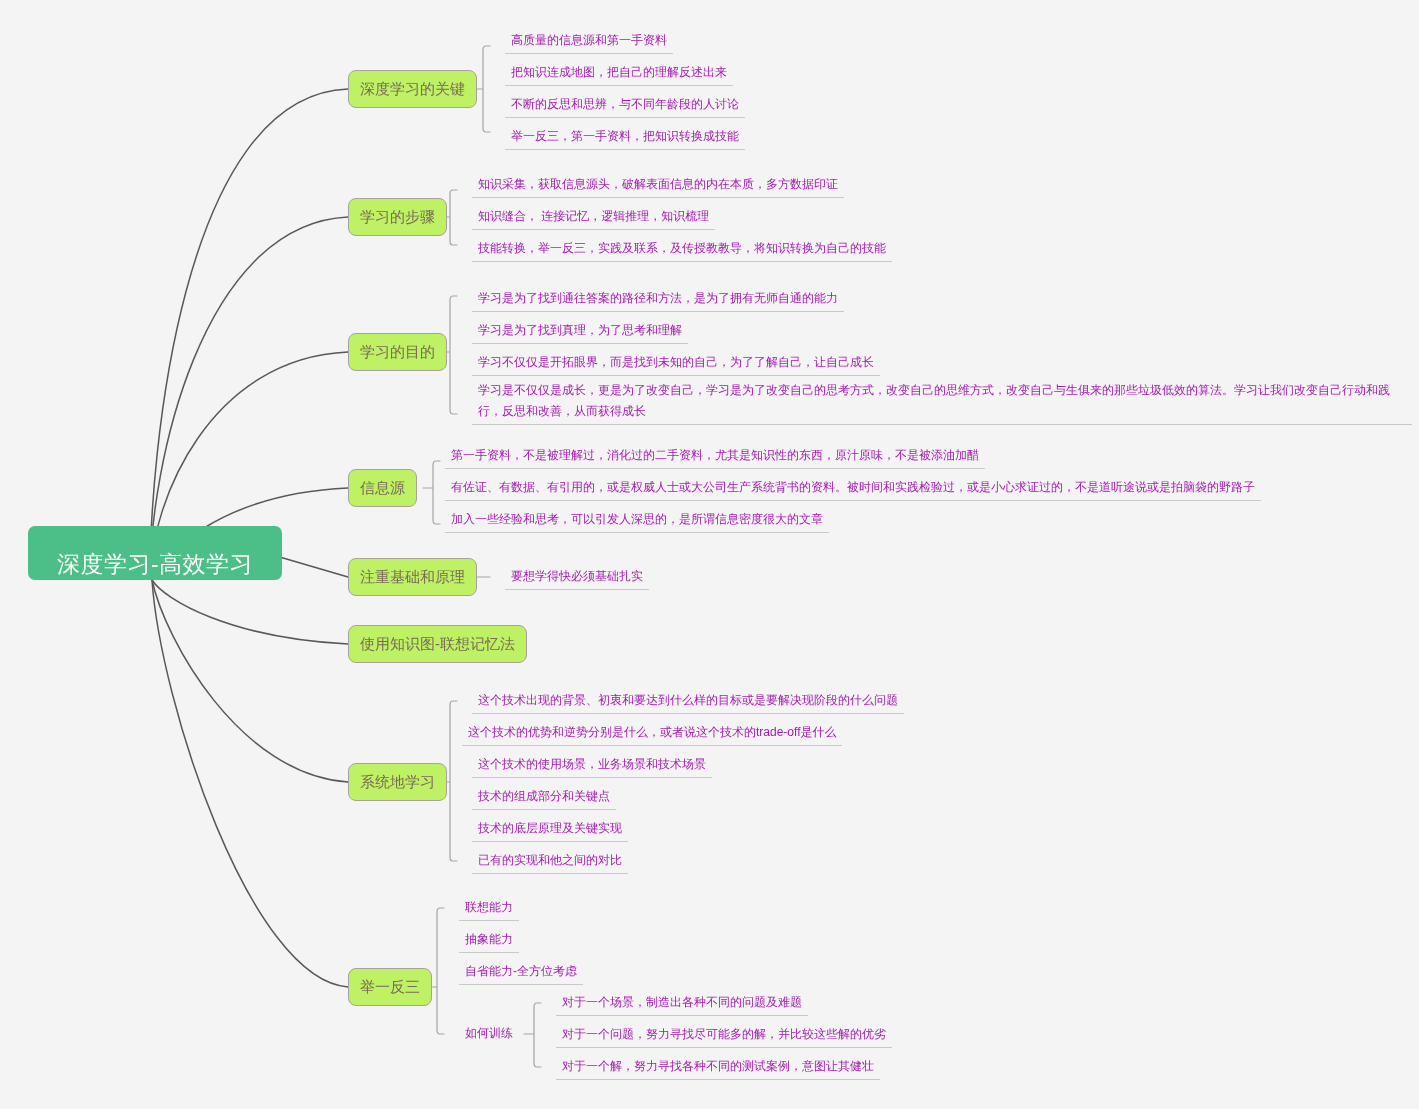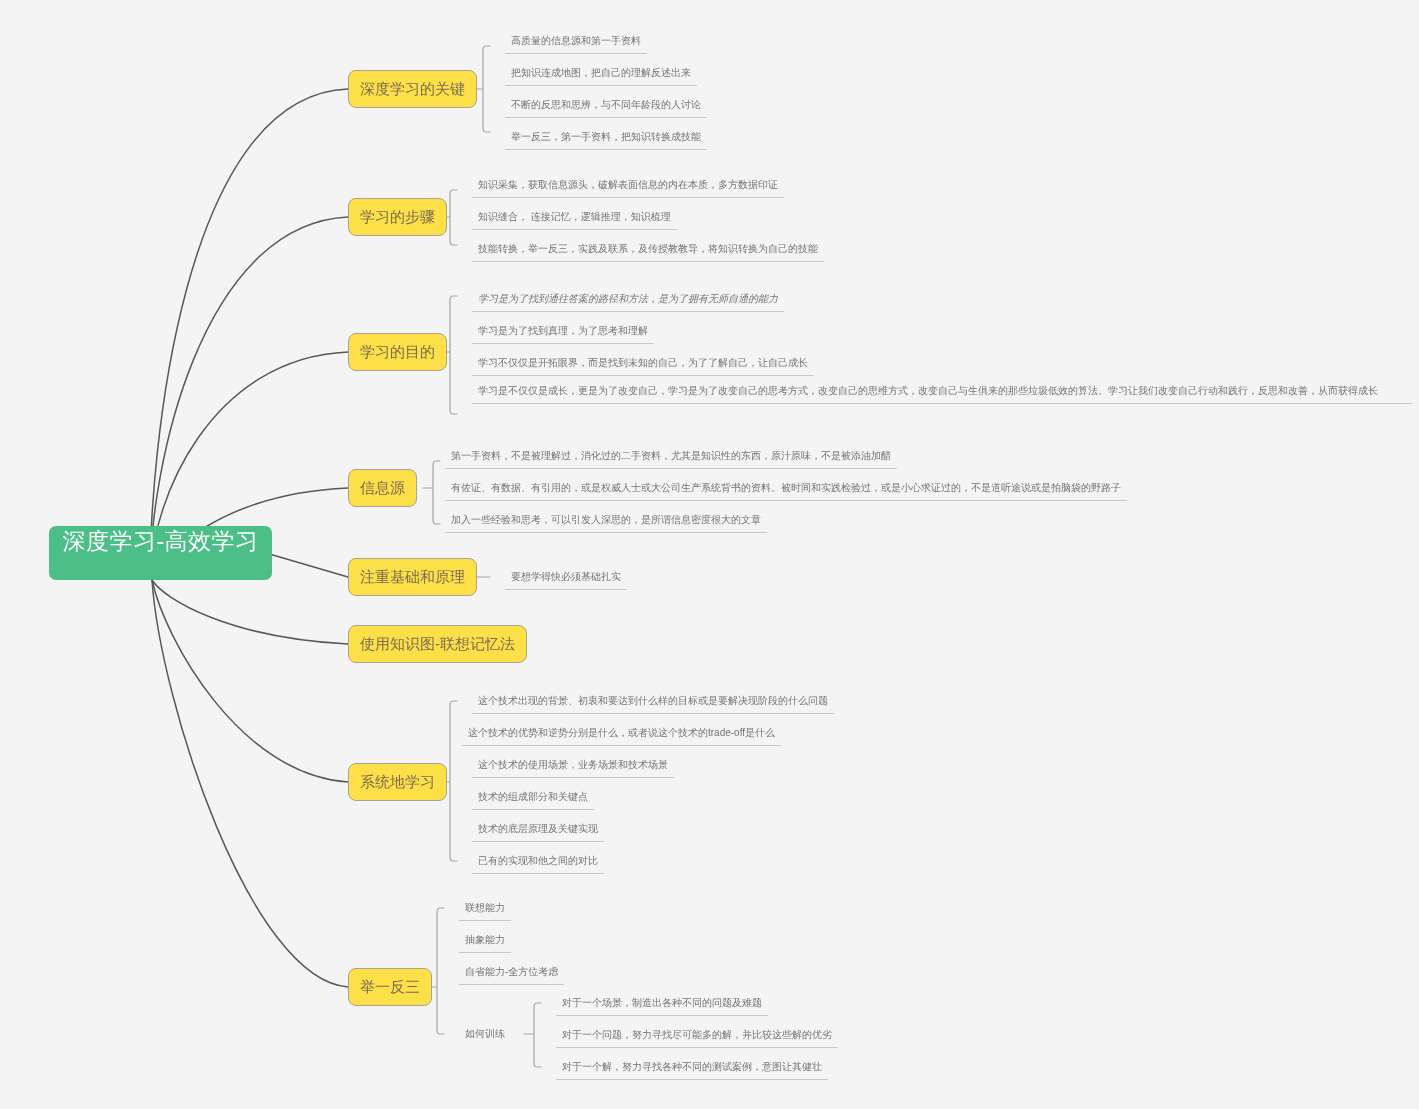--- a/index.html
+++ b/index.html
@@ -26,56 +26,55 @@
     width: 1419px;
     height: 1109px;
     pointer-events: none;
   }
 
   
   .root-node {
     position: absolute;
     left: 28px;
     top: 526px;
-    width: 223px;
+    width: 254px;
     height: 54px;
     background: #4cbe87;
     border-radius: 7px;
     display: flex;
-    align-items: flex-start;
+    align-items: flex-end;
     justify-content: center;
     color: #ffffff;
     font-size: 23px;
     letter-spacing: 0.5px;
     box-sizing: border-box;
-    margin-left: 21px;
   }
 
   
   .l2-node {
     position: absolute;
-    background: #fde047;
+    background: #bef264;
     border: 1px solid #a9a29a;
     border-radius: 8px;
     color: #7a6a55;
     font-size: 15px;
     display: flex;
     align-items: center;
     justify-content: center;
     box-sizing: border-box;
     white-space: nowrap;
     padding: 12px 11px;
     height: 38px;
   }
 
   
   .leaf {
     position: absolute;
-    color: #737373;
-    font-size: 10px;
+    color: #a21caf;
+    font-size: 12px;
     line-height: 21px;
     white-space: nowrap;
     box-sizing: border-box;
     padding: 0 6px 2px 6px;
     border-bottom: 1px solid #c9c9c9;
   }
   .leaf.wrap {
     white-space: normal;
   }
   .leaf.nounderline {
@@ -135,21 +134,21 @@
   <div class="l2-node" style="left:348px; top:198px;">
     <span>学习的步骤</span>
   </div>
   <div class="leaf" style="left:472px; top:174px;">知识采集，获取信息源头，破解表面信息的内在本质，多方数据印证</div>
   <div class="leaf" style="left:472px; top:206px;">知识缝合， 连接记忆，逻辑推理，知识梳理</div>
   <div class="leaf" style="left:472px; top:238px;">技能转换，举一反三，实践及联系，及传授教教导，将知识转换为自己的技能</div>
 
   <div class="l2-node" style="left:348px; top:333px;">
     <span>学习的目的</span>
   </div>
-  <div class="leaf" style="left:472px; top:288px;font-style:italic;">学习是为了找到通往答案的路径和方法，是为了拥有无师自通的能力</div>
+  <div class="leaf" style="left:472px; top:288px;">学习是为了找到通往答案的路径和方法，是为了拥有无师自通的能力</div>
   <div class="leaf" style="left:472px; top:320px;">学习是为了找到真理，为了思考和理解</div>
   <div class="leaf" style="left:472px; top:352px;">学习不仅仅是开拓眼界，而是找到未知的自己，为了了解自己，让自己成长</div>
   <div class="leaf wrap" style="left:472px; top:380px; width:940px;">学习是不仅仅是成长，更是为了改变自己，学习是为了改变自己的思考方式，改变自己的思维方式，改变自己与生俱来的那些垃圾低效的算法。学习让我们改变自己行动和践行，反思和改善，从而获得成长</div>
 
   <div class="l2-node" style="left:348px; top:469px;">
     <span>信息源</span>
   </div>
   <div class="leaf" style="left:445px; top:445px;">第一手资料，不是被理解过，消化过的二手资料，尤其是知识性的东西，原汁原味，不是被添油加醋</div>
   <div class="leaf" style="left:445px; top:477px;">有佐证、有数据、有引用的，或是权威人士或大公司生产系统背书的资料。被时间和实践检验过，或是小心求证过的，不是道听途说或是拍脑袋的野路子</div>
   <div class="leaf" style="left:445px; top:509px;">加入一些经验和思考，可以引发人深思的，是所谓信息密度很大的文章</div>

